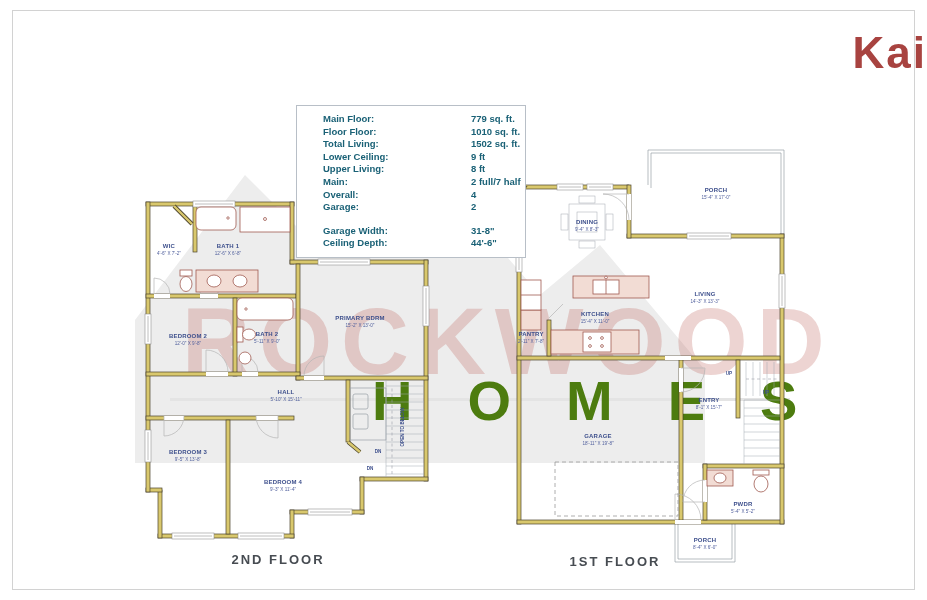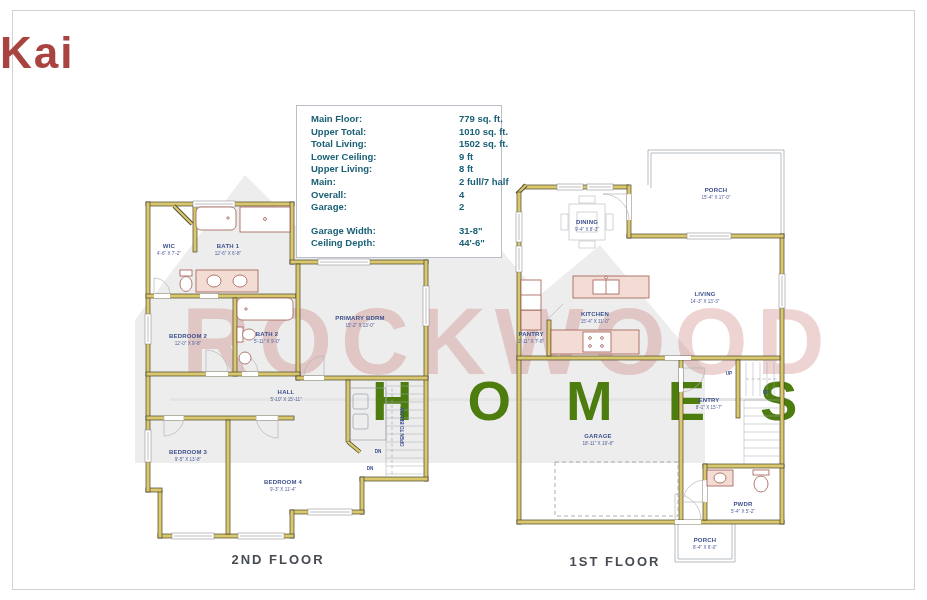--- a/index.html
+++ b/index.html
@@ -9,25 +9,25 @@
          border:1px solid #d2d2d2;z-index:0;}
   
   .mountain{position:absolute;left:130px;top:145px;z-index:1;}
   .wm-line{position:absolute;left:170px;top:398px;width:620px;height:3px;
            background:#e4e4e4;z-index:2;}
   .wm1{position:absolute;left:182px;top:288px;font-size:94px;font-weight:700;
        letter-spacing:9px;color:rgba(190,100,94,0.28);z-index:3;white-space:nowrap;}
   .wm2{position:absolute;left:372px;top:368px;font-size:56px;font-weight:700;
        letter-spacing:55px;color:#4d7c0f;z-index:3;white-space:nowrap;}
   
-  .title{position:absolute;left:0;top:28px;width:100%;text-align:left;
+  .title{position:absolute;left:0;top:28px;width:100%;text-align:right;
          font-size:44px;font-weight:600;letter-spacing:2px;color:#a84340;z-index:5;}
   
   .specbox{position:absolute;left:296px;top:105px;width:176px;
-           background:#fff;border:1px solid #b8bfc7;padding:7px 14px;
+           background:#fff;border:1px solid #b8bfc7;padding:7px 26px;
            color:#1a6176;font-size:9.5px;font-weight:700;z-index:6;}
   .srow{position:relative;height:12.6px;line-height:12.6px;white-space:nowrap;}
   .srow .val{position:absolute;left:103px;top:0;margin-left:45px;}
   .sgap{height:11px;}
   
   svg.plan{position:absolute;z-index:4;overflow:visible;}
   .w{fill:#d9c86d;stroke:#4a432c;stroke-width:0.7;}
   .gap{fill:#ffffff;stroke:none;}
   .win{fill:#ffffff;stroke:#8a8a8a;stroke-width:0.55;}
   .winl{stroke:#8a8a8a;stroke-width:0.55;}
@@ -54,21 +54,21 @@
   <polygon points="5,175 115,30 195,110 285,5 410,150 470,100 575,225 575,318 5,318" fill="#ededed"></polygon>
 </svg>
 <div class="wm-line"></div>
 <div class="wm1">ROCKWOOD</div>
 <div class="wm2">HOMES</div>
 
 <div class="title">Kai</div>
 
 <div class="specbox">
   <div class="srow"><span>Main Floor:</span><span class="val">779 sq. ft.</span></div>
-  <div class="srow"><span>Upper Total:</span><span class="val">1010 sq. ft.</span></div>
+  <div class="srow"><span>Floor Floor:</span><span class="val">1010 sq. ft.</span></div>
   <div class="srow"><span>Total Living:</span><span class="val">1502 sq. ft.</span></div>
   <div class="srow"><span>Lower Ceiling:</span><span class="val">9 ft</span></div>
   <div class="srow"><span>Upper Living:</span><span class="val">8 ft</span></div>
   <div class="srow"><span>Main:</span><span class="val">2 full/7 half</span></div>
   <div class="srow"><span>Overall:</span><span class="val">4</span></div>
   <div class="srow"><span>Garage:</span><span class="val">2</span></div>
   <div class="sgap"></div>
   <div class="srow"><span>Garage Width:</span><span class="val">31-8"</span></div>
   <div class="srow"><span>Ceiling Depth:</span><span class="val">44'-6"</span></div>
 </div>

